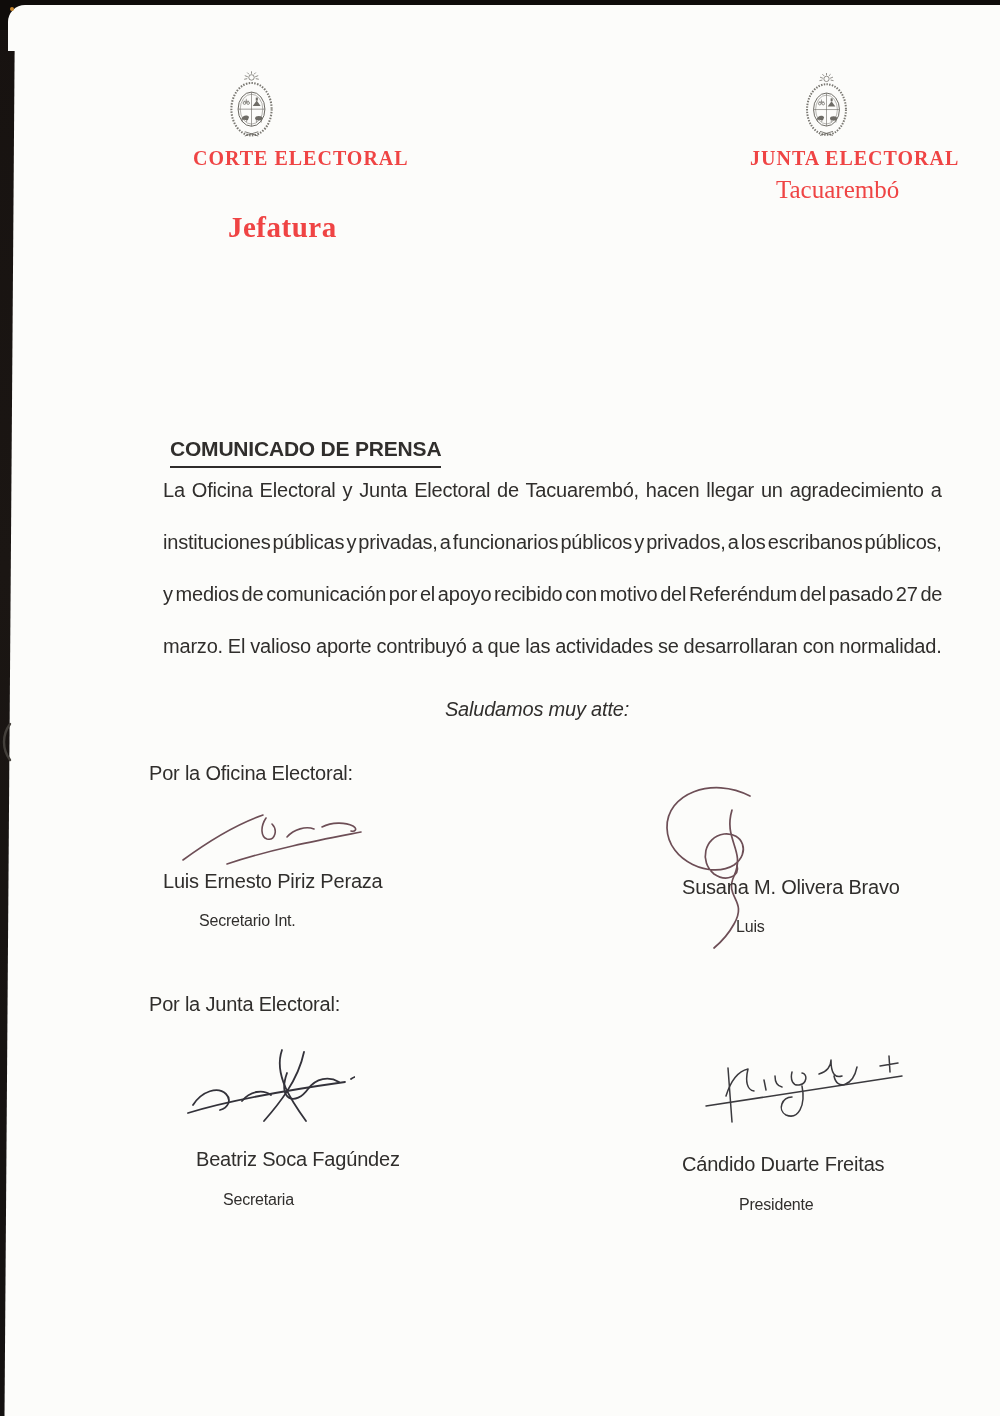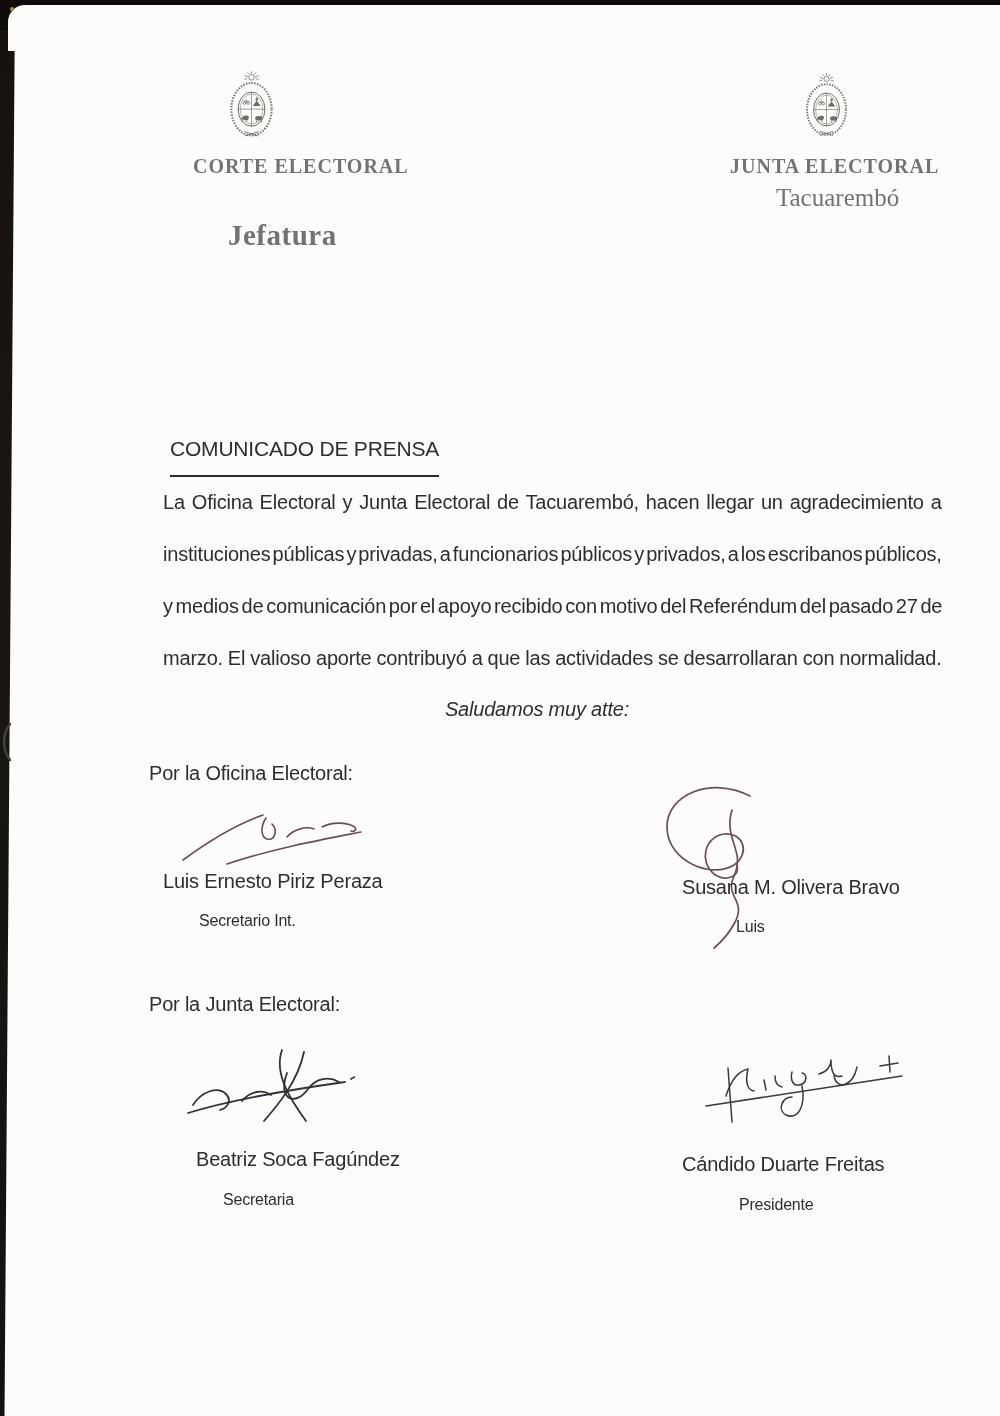--- a/index.html
+++ b/index.html
@@ -9,31 +9,31 @@
   .scan-top{position:absolute;left:0;top:0;width:100%;height:5px;background:#0f0c0a;}
   .scan-left{position:absolute;left:0;top:0;width:15px;height:100%;
              background:linear-gradient(180deg,#171210 0%,#1b1613 40%,#141110 100%);
              clip-path:polygon(0 0,100% 0,30% 100%,0 100%);}
   .corner-black{position:absolute;left:0;top:0;width:30px;height:30px;background:#0f0c0a;}
   .corner-round{position:absolute;left:8px;top:5px;width:46px;height:46px;background:#fcfcfa;
                 border-top-left-radius:17px;}
   .corner-dot{position:absolute;left:10px;top:7px;width:4px;height:4px;border-radius:50%;background:#c8872e;}
   .edge-mark{position:absolute;left:0;top:722px;}
   
-  .lh{position:absolute;white-space:nowrap;font-family:"Liberation Serif",serif;color:#737373;margin-top:8px;}
+  .lh{position:absolute;white-space:nowrap;font-family:"Liberation Serif",serif;color:#ef4444;}
   .lh-org{font-weight:bold;font-size:20px;letter-spacing:1px;}
   .lh-office{font-size:25px;}
   .lh-div{font-weight:bold;font-size:29px;letter-spacing:.5px;}
   .logo{position:absolute;}
   
   .txt{position:absolute;white-space:nowrap;font-size:20px;letter-spacing:-.2px;}
   .date{left:566px;top:342px;}
-  .title{left:170px;top:437px;font-weight:normal;font-size:21px;border-bottom:2px solid #2e2c2b;padding-bottom:14px;}
+  .title{left:170px;top:437px;font-weight:bold;font-size:21px;border-bottom:2px solid #2e2c2b;padding-bottom:5px;}
   .bodyline{position:absolute;left:163px;width:779px;overflow:visible;}
-  .bodyline span{display:inline-block;white-space:nowrap;font-size:20px;letter-spacing:-.2px;margin-top:12px;}
+  .bodyline span{display:inline-block;white-space:nowrap;font-size:20px;letter-spacing:-.2px;}
   .closing{left:163px;top:698px;width:748px;text-align:center;font-style:italic;}
   .sig-head{left:149px;}
   .sig-name{font-size:20px;}
   .sig-title{font-size:16px;}
   .sig{position:absolute;}
   .sig path{fill:none;stroke-linecap:round;stroke-linejoin:round;}
   .coa{stroke:#67655f;fill:none;stroke-width:1.2;}
 </style>
 </head>
 <body>
@@ -73,21 +73,21 @@
 
   <svg class="logo" style="left:221px;top:71px" width="61" height="69" viewBox="0 0 100 112">
       <use href="#coa"></use>
     </svg>
   <div class="lh lh-org" style="left:193px;top:147px">CORTE ELECTORAL</div>
   <div class="lh lh-div" style="left:228px;top:211px">Jefatura</div>
 
   <svg class="logo" style="left:797px;top:73px" width="59" height="66" viewBox="0 0 100 112">
       <use href="#coa"></use>
     </svg>
-  <div class="lh lh-org" style="left:730px;top:147px">JUNTA ELECTORAL</div>
+  <div class="lh lh-org" style="left:750px;top:147px">JUNTA ELECTORAL</div>
   <div class="lh lh-office" style="left:776px;top:176px">Tacuarembó</div>
 
 
   <div class="txt title">COMUNICADO DE PRENSA</div>
 
   <div class="bodyline" style="top:479px"><span style="word-spacing: 1.58333px;">La Oficina Electoral y Junta Electoral de Tacuarembó, hacen llegar un agradecimiento a</span></div>
   <div class="bodyline" style="top:531px"><span style="word-spacing: -3.25px;">instituciones  públicas y privadas, a funcionarios públicos y privados, a los escribanos públicos,</span></div>
   <div class="bodyline" style="top:583px"><span style="word-spacing: -2.6px;">y medios de comunicación por el apoyo recibido con motivo del Referéndum del pasado 27 de</span></div>
   <div class="bodyline" style="top:635px"><span style="word-spacing: -0.416667px;">marzo. El valioso aporte contribuyó a que las actividades se desarrollaran con normalidad.</span></div>
 

